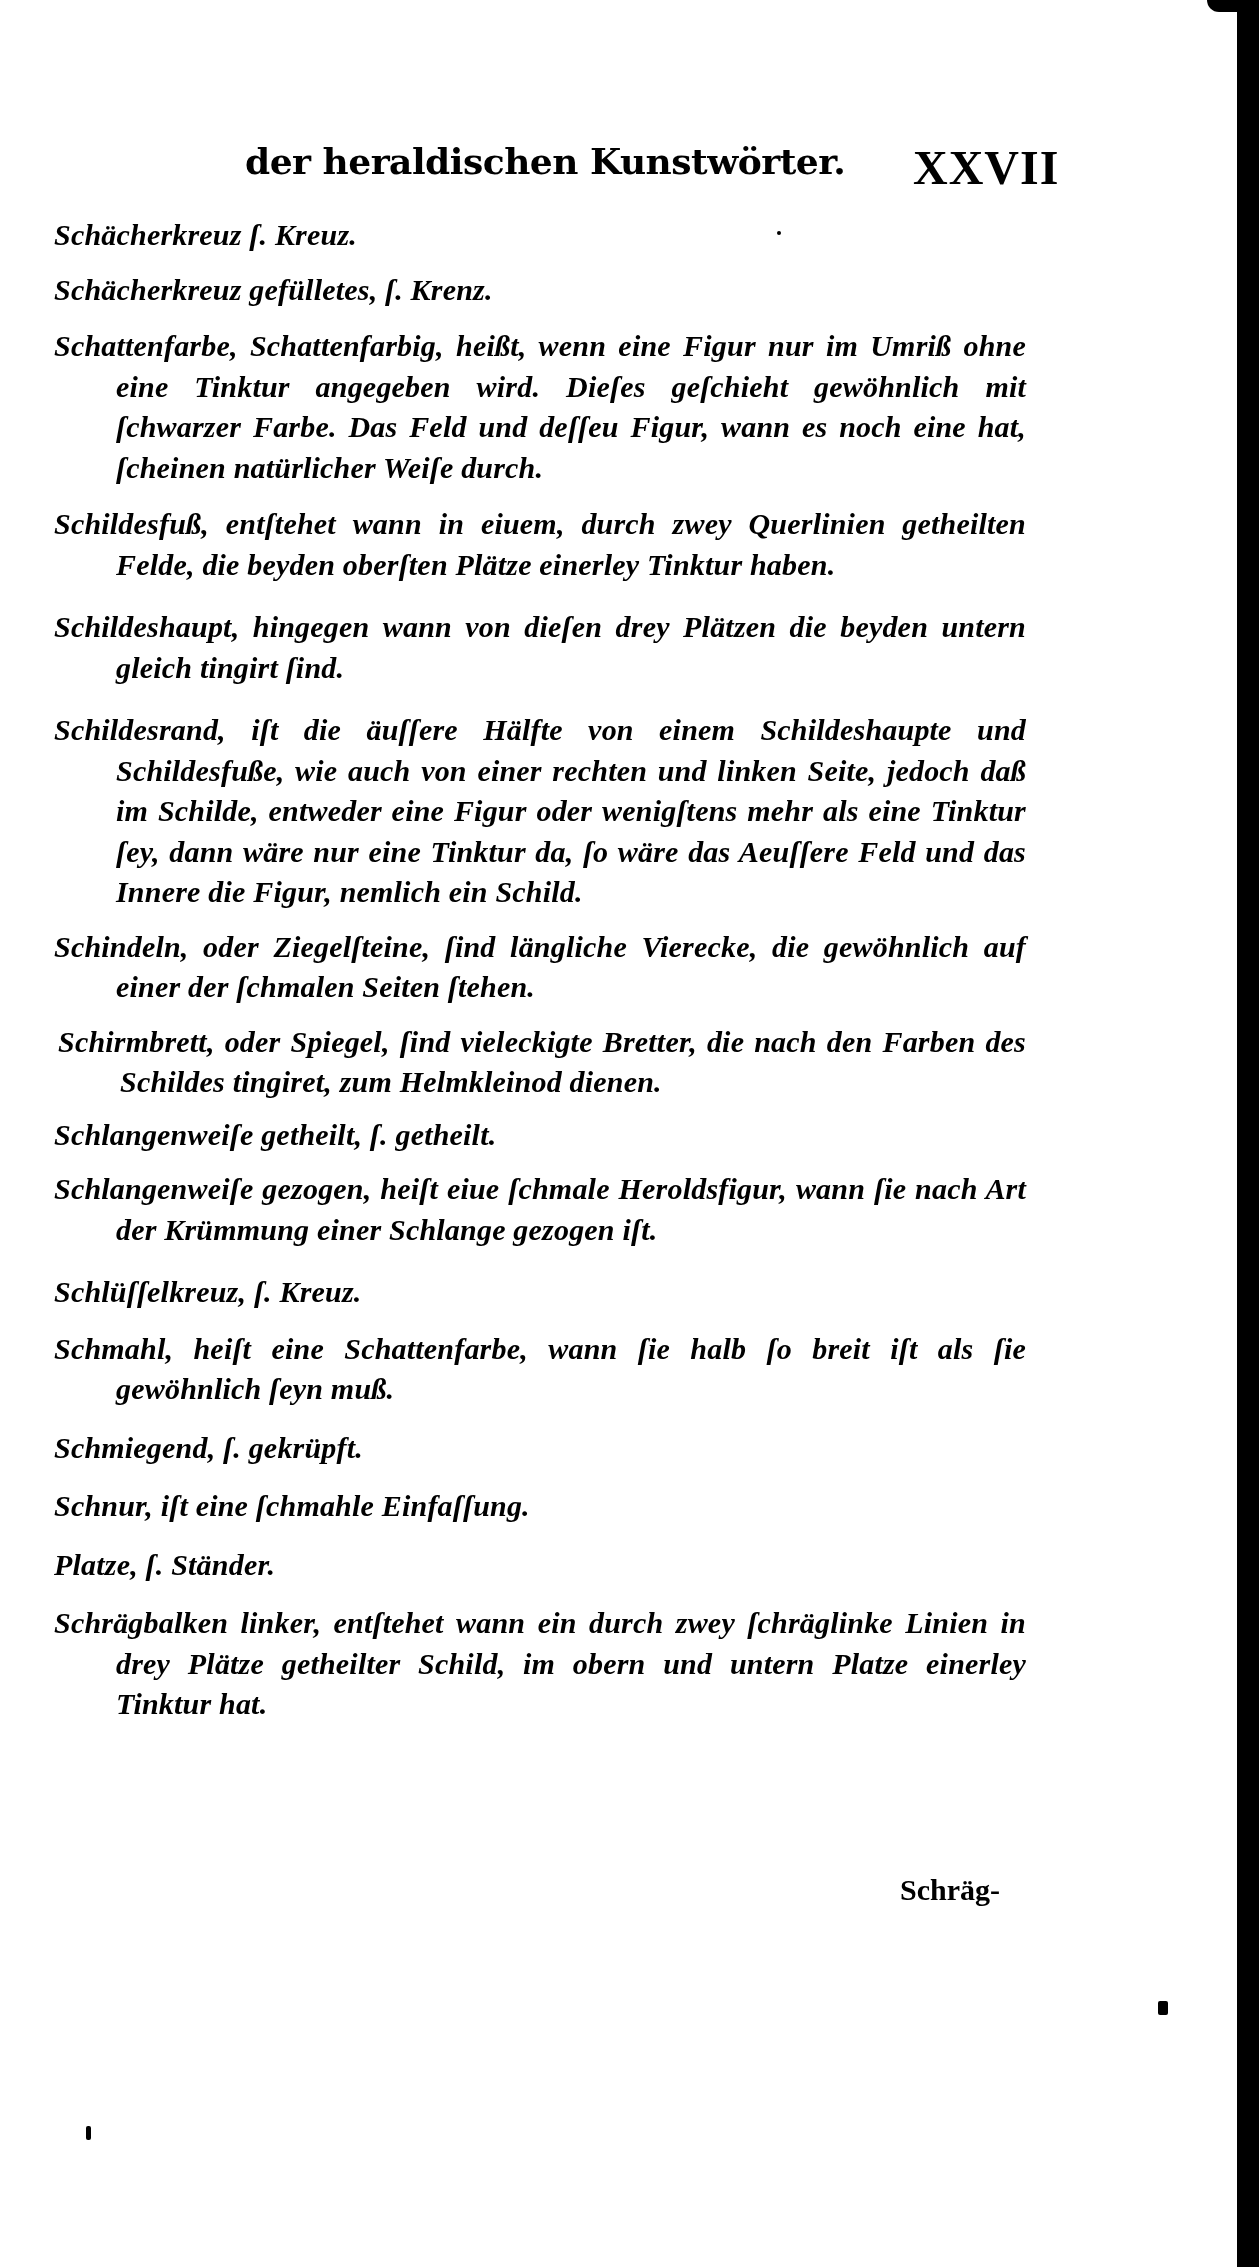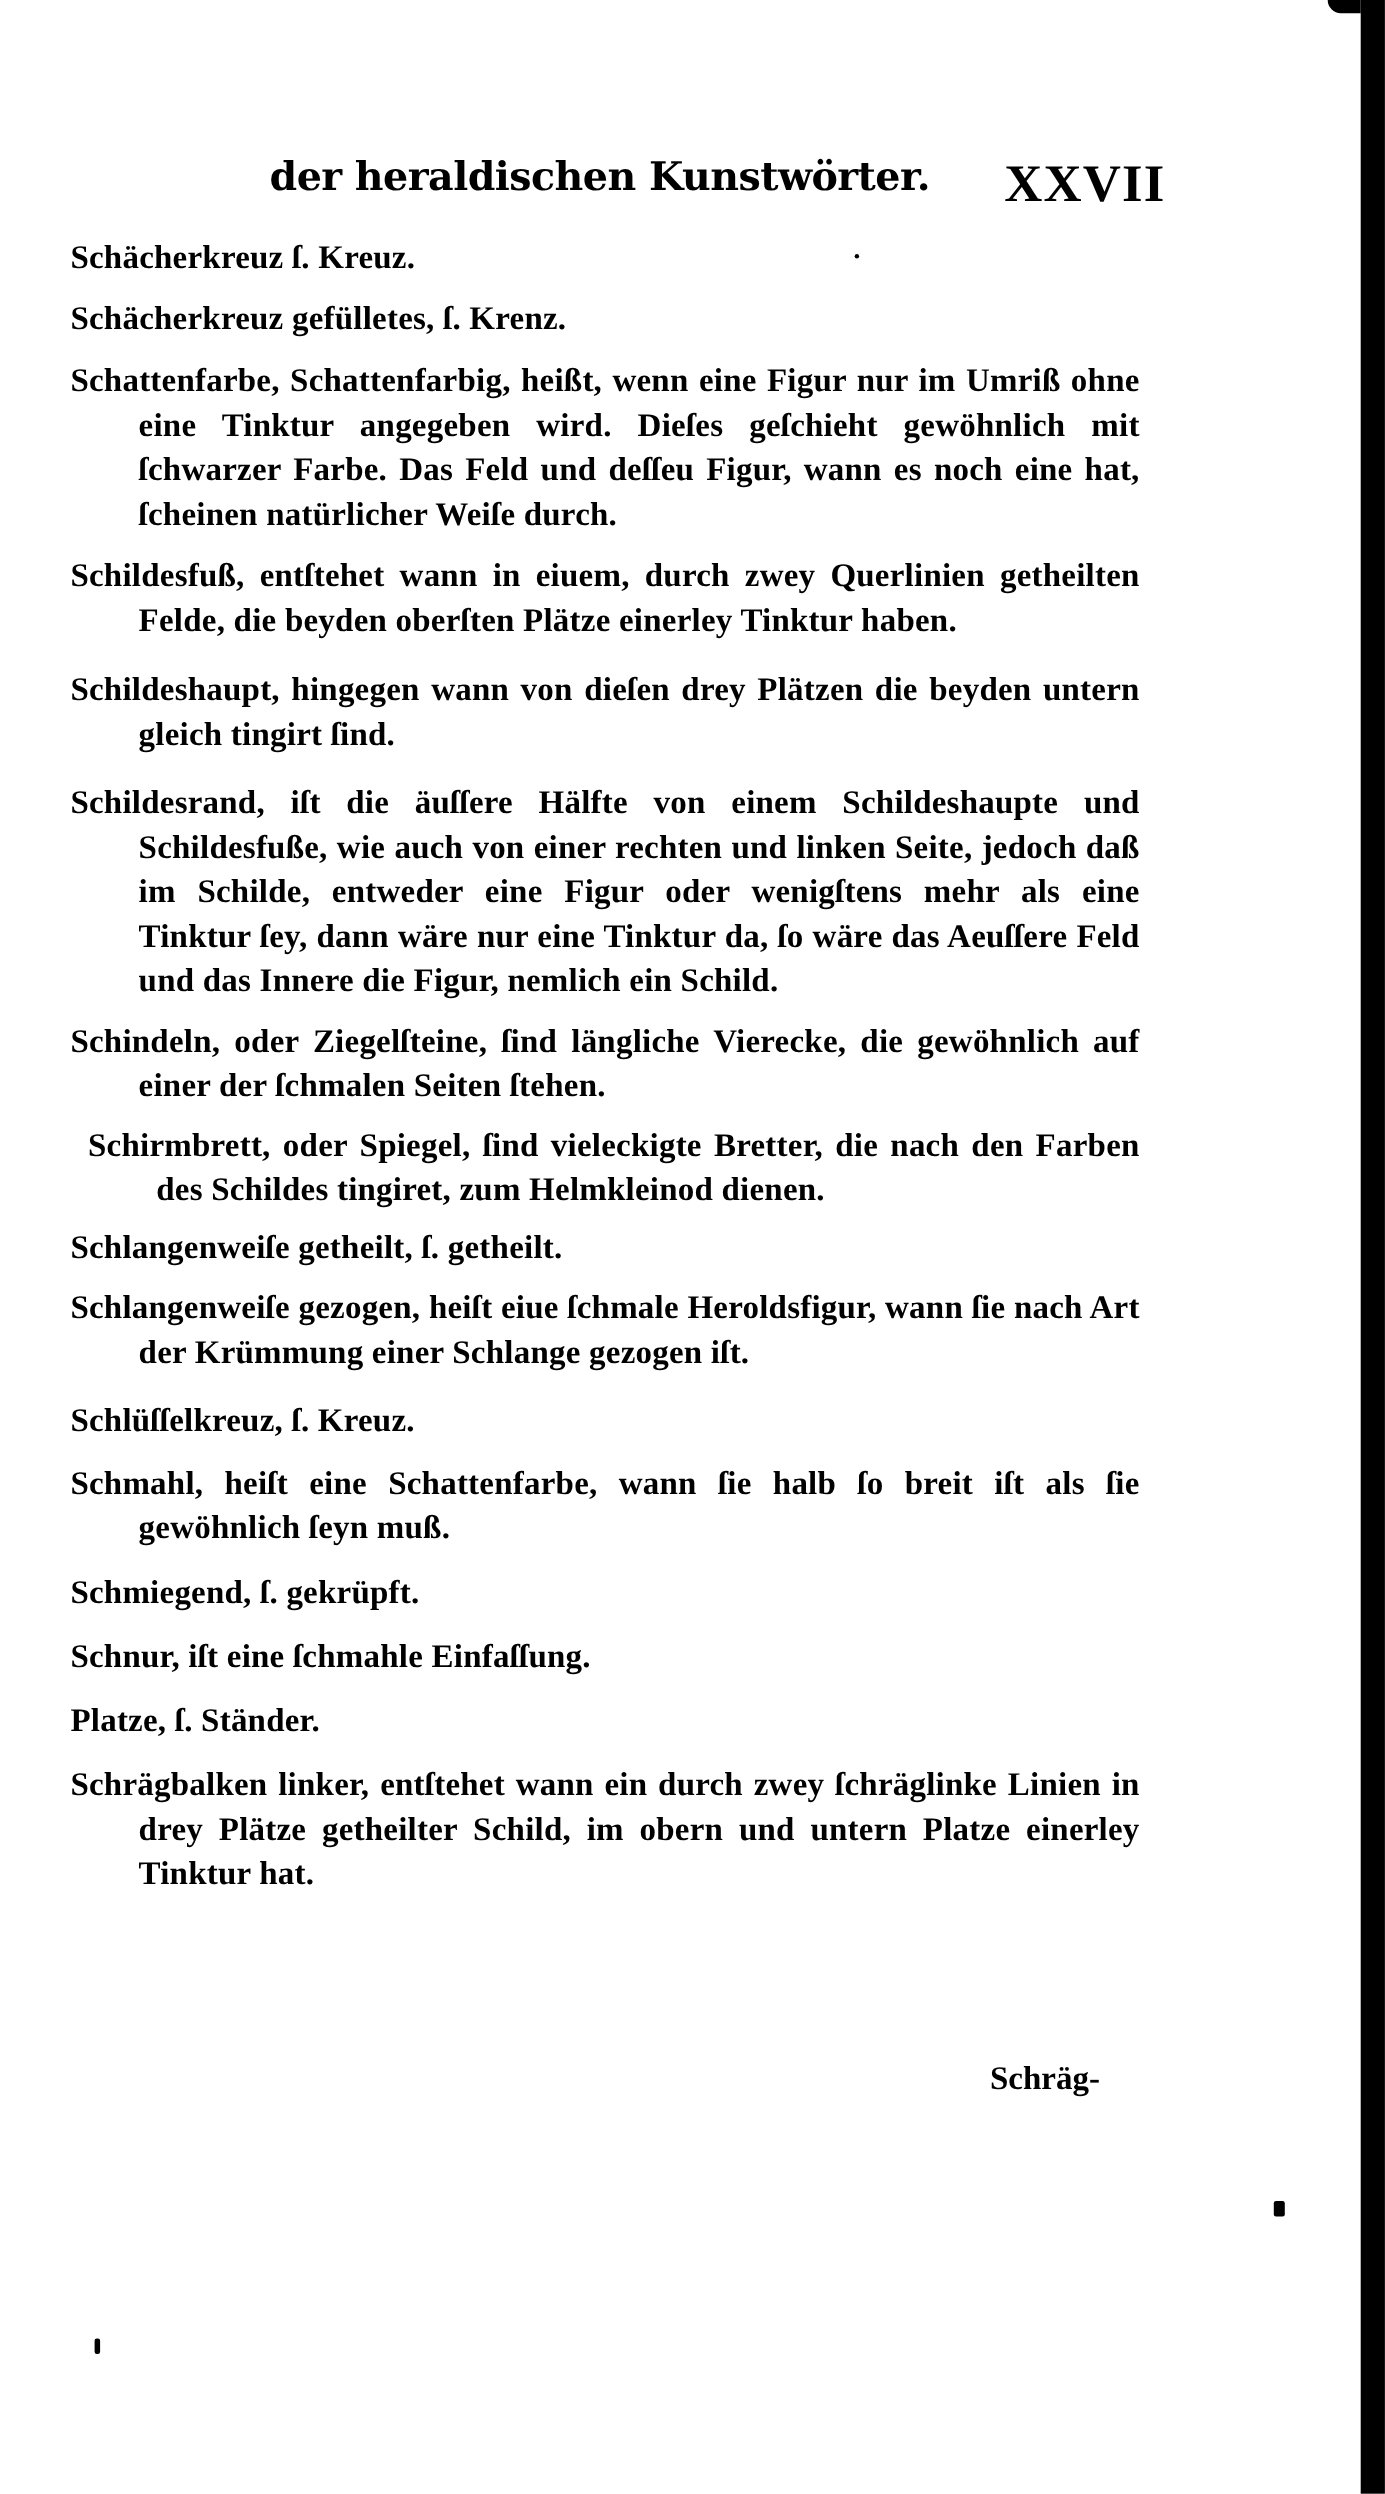--- a/index.html
+++ b/index.html
@@ -26,21 +26,21 @@
       position: absolute; left: 0; top: 0;
       font-size: 36px; font-weight: bold; letter-spacing: -0.5px;
       font-family: "DejaVu Serif", serif;
     }
     .page-number {
       position: absolute; left: 668px; top: 0;
       font-size: 48px; font-weight: bold; letter-spacing: 1px;
       font-family: "Liberation Serif", serif;
     }
     .entries {
-      position: absolute; left: 64px; top: 215px; width: 972px;
+      position: absolute; left: 54px; top: 215px; width: 972px; font-style: italic;
     }
     .entry {
       font-size: 30px; line-height: 40.5px; font-weight: bold;
       font-family: "Liberation Serif", serif;
       letter-spacing: 0.2px;
       margin-bottom: 14px;
       padding-left: 62px; text-indent: -62px;
       text-align: justify;
     }
     .entry .term { font-weight: bold; }
@@ -60,21 +60,21 @@
   </div>
 
   <div class="entries">
     <p class="entry" style="margin:0 0 14px 0;"><span class="term">Schächerkreuz</span><span> ſ. Kreuz.</span></p>
     <p class="entry" style="margin:0 0 16px 0;"><span class="term">Schächerkreuz gefülletes,</span><span> ſ. Krenz.</span></p>
     <p class="entry" style="margin:0 0 16px 0;"><span class="term">Schattenfarbe, Schattenfarbig,</span><span> heißt, wenn eine Figur nur im Umriß ohne eine Tinktur angegeben wird. Dieſes geſchieht gewöhnlich mit ſchwarzer Farbe. Das Feld und deſſeu Figur, wann es noch eine hat, ſcheinen natürlicher Weiſe durch.</span></p>
     <p class="entry" style="margin:0 0 22px 0;"><span class="term">Schildesfuß,</span><span> entſtehet wann in eiuem, durch zwey Querlinien getheilten Felde, die beyden oberſten Plätze einerley Tinktur haben.</span></p>
     <p class="entry" style="margin:0 0 22px 0;"><span class="term">Schildeshaupt,</span><span> hingegen wann von dieſen drey Plätzen die beyden untern gleich tingirt ſind.</span></p>
     <p class="entry" style="margin:0 0 14px 0;"><span class="term">Schildesrand,</span><span> iſt die äuſſere Hälfte von einem Schildeshaupte und Schildesfuße, wie auch von einer rechten und linken Seite, jedoch daß im Schilde, entweder eine Figur oder wenigſtens mehr als eine Tinktur ſey, dann wäre nur eine Tinktur da, ſo wäre das Aeuſſere Feld und das Innere die Figur, nemlich ein Schild.</span></p>
     <p class="entry" style="margin:0 0 14px 0;"><span class="term">Schindeln,</span><span> oder Ziegelſteine, ſind längliche Vierecke, die gewöhnlich auf einer der ſchmalen Seiten ſtehen.</span></p>
-    <p class="entry" style="margin:0 0 12px 16px;"><span class="term">Schirmbrett,</span><span> oder Spiegel, ſind vieleckigte Bretter, die nach den Farben des Schildes tingiret, zum Helmkleinod dienen.</span></p>
+    <p class="entry" style="margin:0 0 12px 4px;"><span class="term">Schirmbrett,</span><span> oder Spiegel, ſind vieleckigte Bretter, die nach den Farben des Schildes tingiret, zum Helmkleinod dienen.</span></p>
     <p class="entry" style="margin:0 0 14px 0;"><span class="term">Schlangenweiſe getheilt,</span><span> ſ. getheilt.</span></p>
     <p class="entry" style="margin:0 0 22px 0;"><span class="term">Schlangenweiſe gezogen,</span><span> heiſt eiue ſchmale Heroldsfigur, wann ſie nach Art der Krümmung einer Schlange gezogen iſt.</span></p>
     <p class="entry" style="margin:0 0 16px 0;"><span class="term">Schlüſſelkreuz,</span><span> ſ. Kreuz.</span></p>
     <p class="entry" style="margin:0 0 18px 0;"><span class="term">Schmahl,</span><span> heiſt eine Schattenfarbe, wann ſie halb ſo breit iſt als ſie gewöhnlich ſeyn muß.</span></p>
     <p class="entry" style="margin:0 0 18px 0;"><span class="term">Schmiegend,</span><span> ſ. gekrüpft.</span></p>
     <p class="entry" style="margin:0 0 18px 0;"><span class="term">Schnur,</span><span> iſt eine ſchmahle Einfaſſung.</span></p>
     <p class="entry" style="margin:0 0 18px 0;"><span class="term">Platze,</span><span> ſ. Ständer.</span></p>
     <p class="entry" style="margin:0;"><span class="term">Schrägbalken linker,</span><span> entſtehet wann ein durch zwey ſchräglinke Linien in drey Plätze getheilter Schild, im obern und untern Platze einerley Tinktur hat.</span></p>
   </div>
 

